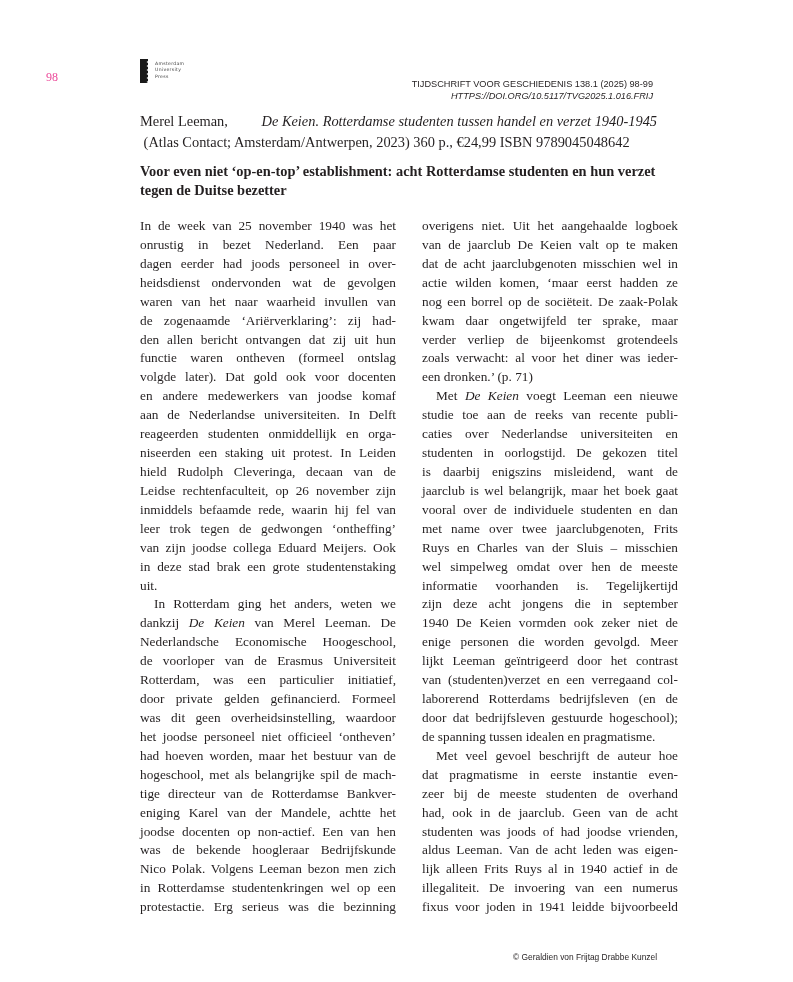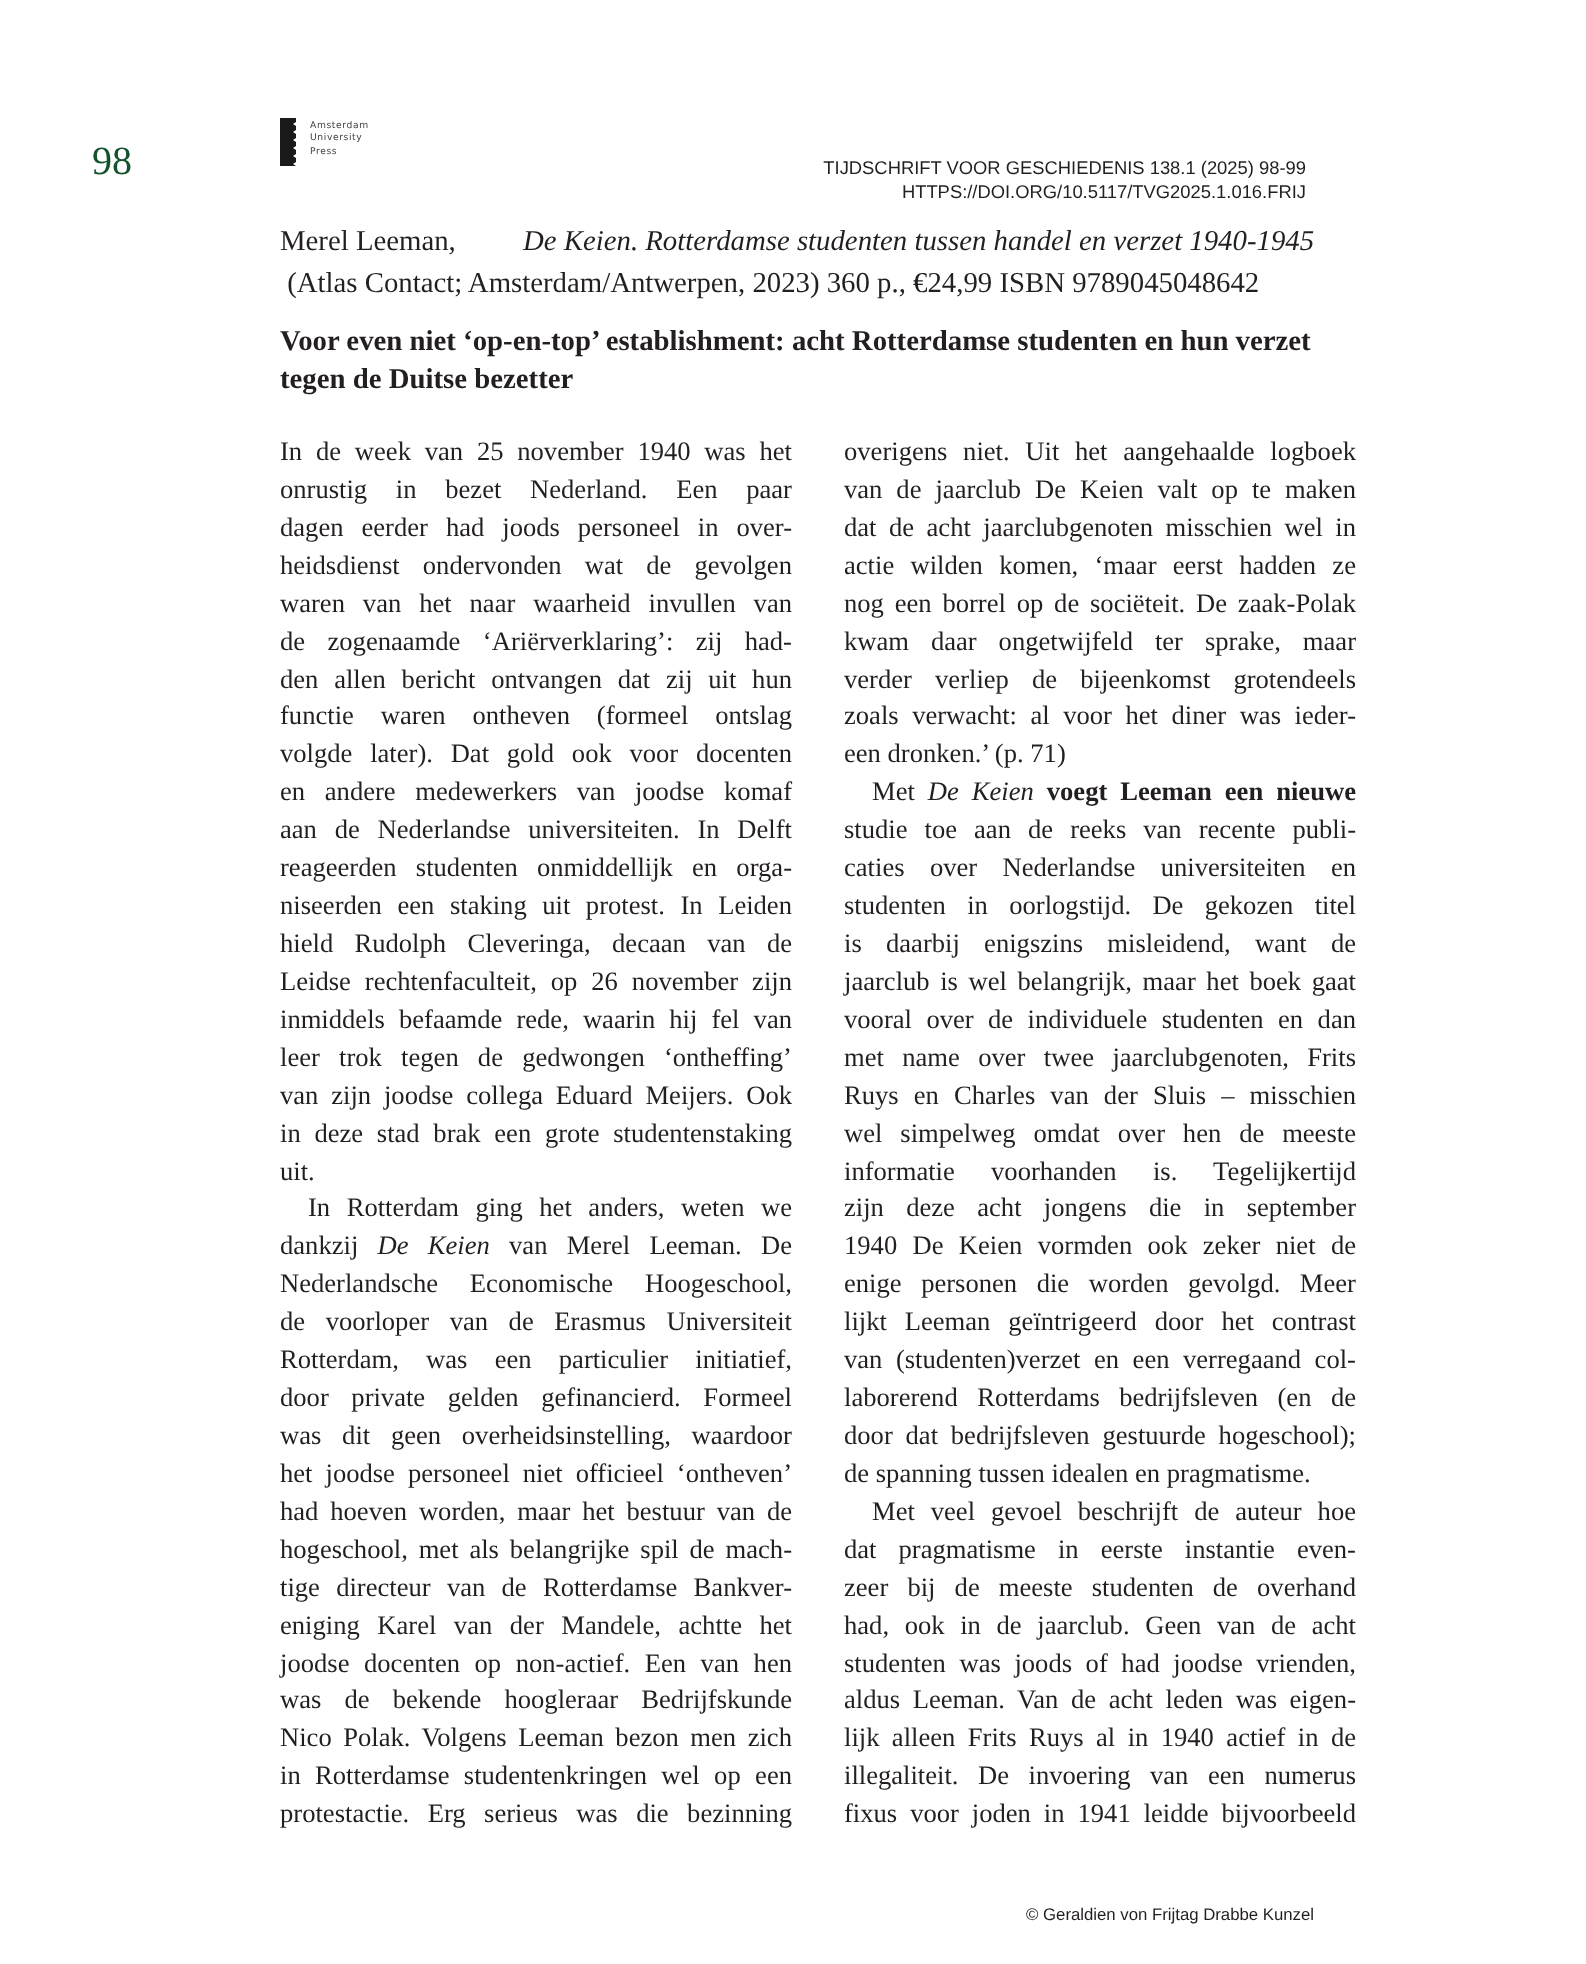--- a/index.html
+++ b/index.html
@@ -12,22 +12,22 @@
       height: 982px;
       position: relative;
       overflow: hidden;
       color: #231f20;
     }
     .page-number {
       position: absolute;
       left: 46px;
       top: 70px;
       font-family: "Liberation Serif", "DejaVu Serif", serif;
-      font-size: 20px;
-      color: #14532d;
+      font-size: 12px;
+      color: #ec4899;
     }
     .logo {
       position: absolute;
       left: 140px;
       top: 59px;
       width: 60px;
       height: 24px;
     }
     .logo-mark {
       position: absolute;
@@ -52,20 +52,21 @@
       right: 140px;
       top: 62px;
       text-align: right;
       font-family: "Liberation Sans", "DejaVu Sans", sans-serif;
       font-size: 9.2px;
       line-height: 12px;
       color: #231f20;
       margin-top: 16px;
     }
     .journal-info .doi {
+      font-style: italic;
       text-align: right;
     }
     .citation {
       position: absolute;
       left: 140px;
       top: 111px;
       width: 540px;
       font-family: "Liberation Serif", "DejaVu Serif", serif;
       font-size: 14.4px;
       line-height: 21px;
@@ -186,21 +187,21 @@
 <div class="column col-right" id="col-right">
     <span class="line">overigens niet. Uit het aangehaalde logboek</span>
     <span class="line">van de jaarclub De Keien valt op te maken</span>
     <span class="line">dat de acht jaarclubgenoten misschien wel in</span>
     <span class="line">actie wilden komen, ‘maar eerst hadden ze</span>
     <span class="line">nog een borrel op de sociëteit. De zaak-Polak</span>
     <span class="line">kwam daar ongetwijfeld ter sprake, maar</span>
     <span class="line">verder verliep de bijeenkomst grotendeels</span>
     <span class="line">zoals verwacht: al voor het diner was ieder-</span>
     <span class="line last">een dronken.’ (p. 71)</span>
-    <span class="line indent"><span style="white-space: pre;">Met </span><em>De Keien</em><span style="white-space: pre; font-weight: bold;"> voegt Leeman een nieuwe</span></span>
+    <span class="line indent"><span style="white-space: pre;">Met </span><em>De Keien</em><span style="white-space: pre;"> voegt Leeman een nieuwe</span></span>
     <span class="line">studie toe aan de reeks van recente publi-</span>
     <span class="line">caties over Nederlandse universiteiten en</span>
     <span class="line">studenten in oorlogstijd. De gekozen titel</span>
     <span class="line">is daarbij enigszins misleidend, want de</span>
     <span class="line">jaarclub is wel belangrijk, maar het boek gaat</span>
     <span class="line">vooral over de individuele studenten en dan</span>
     <span class="line">met name over twee jaarclubgenoten, Frits</span>
     <span class="line">Ruys en Charles van der Sluis – misschien</span>
     <span class="line">wel simpelweg omdat over hen de meeste</span>
     <span class="line">informatie voorhanden is. Tegelijkertijd</span>

